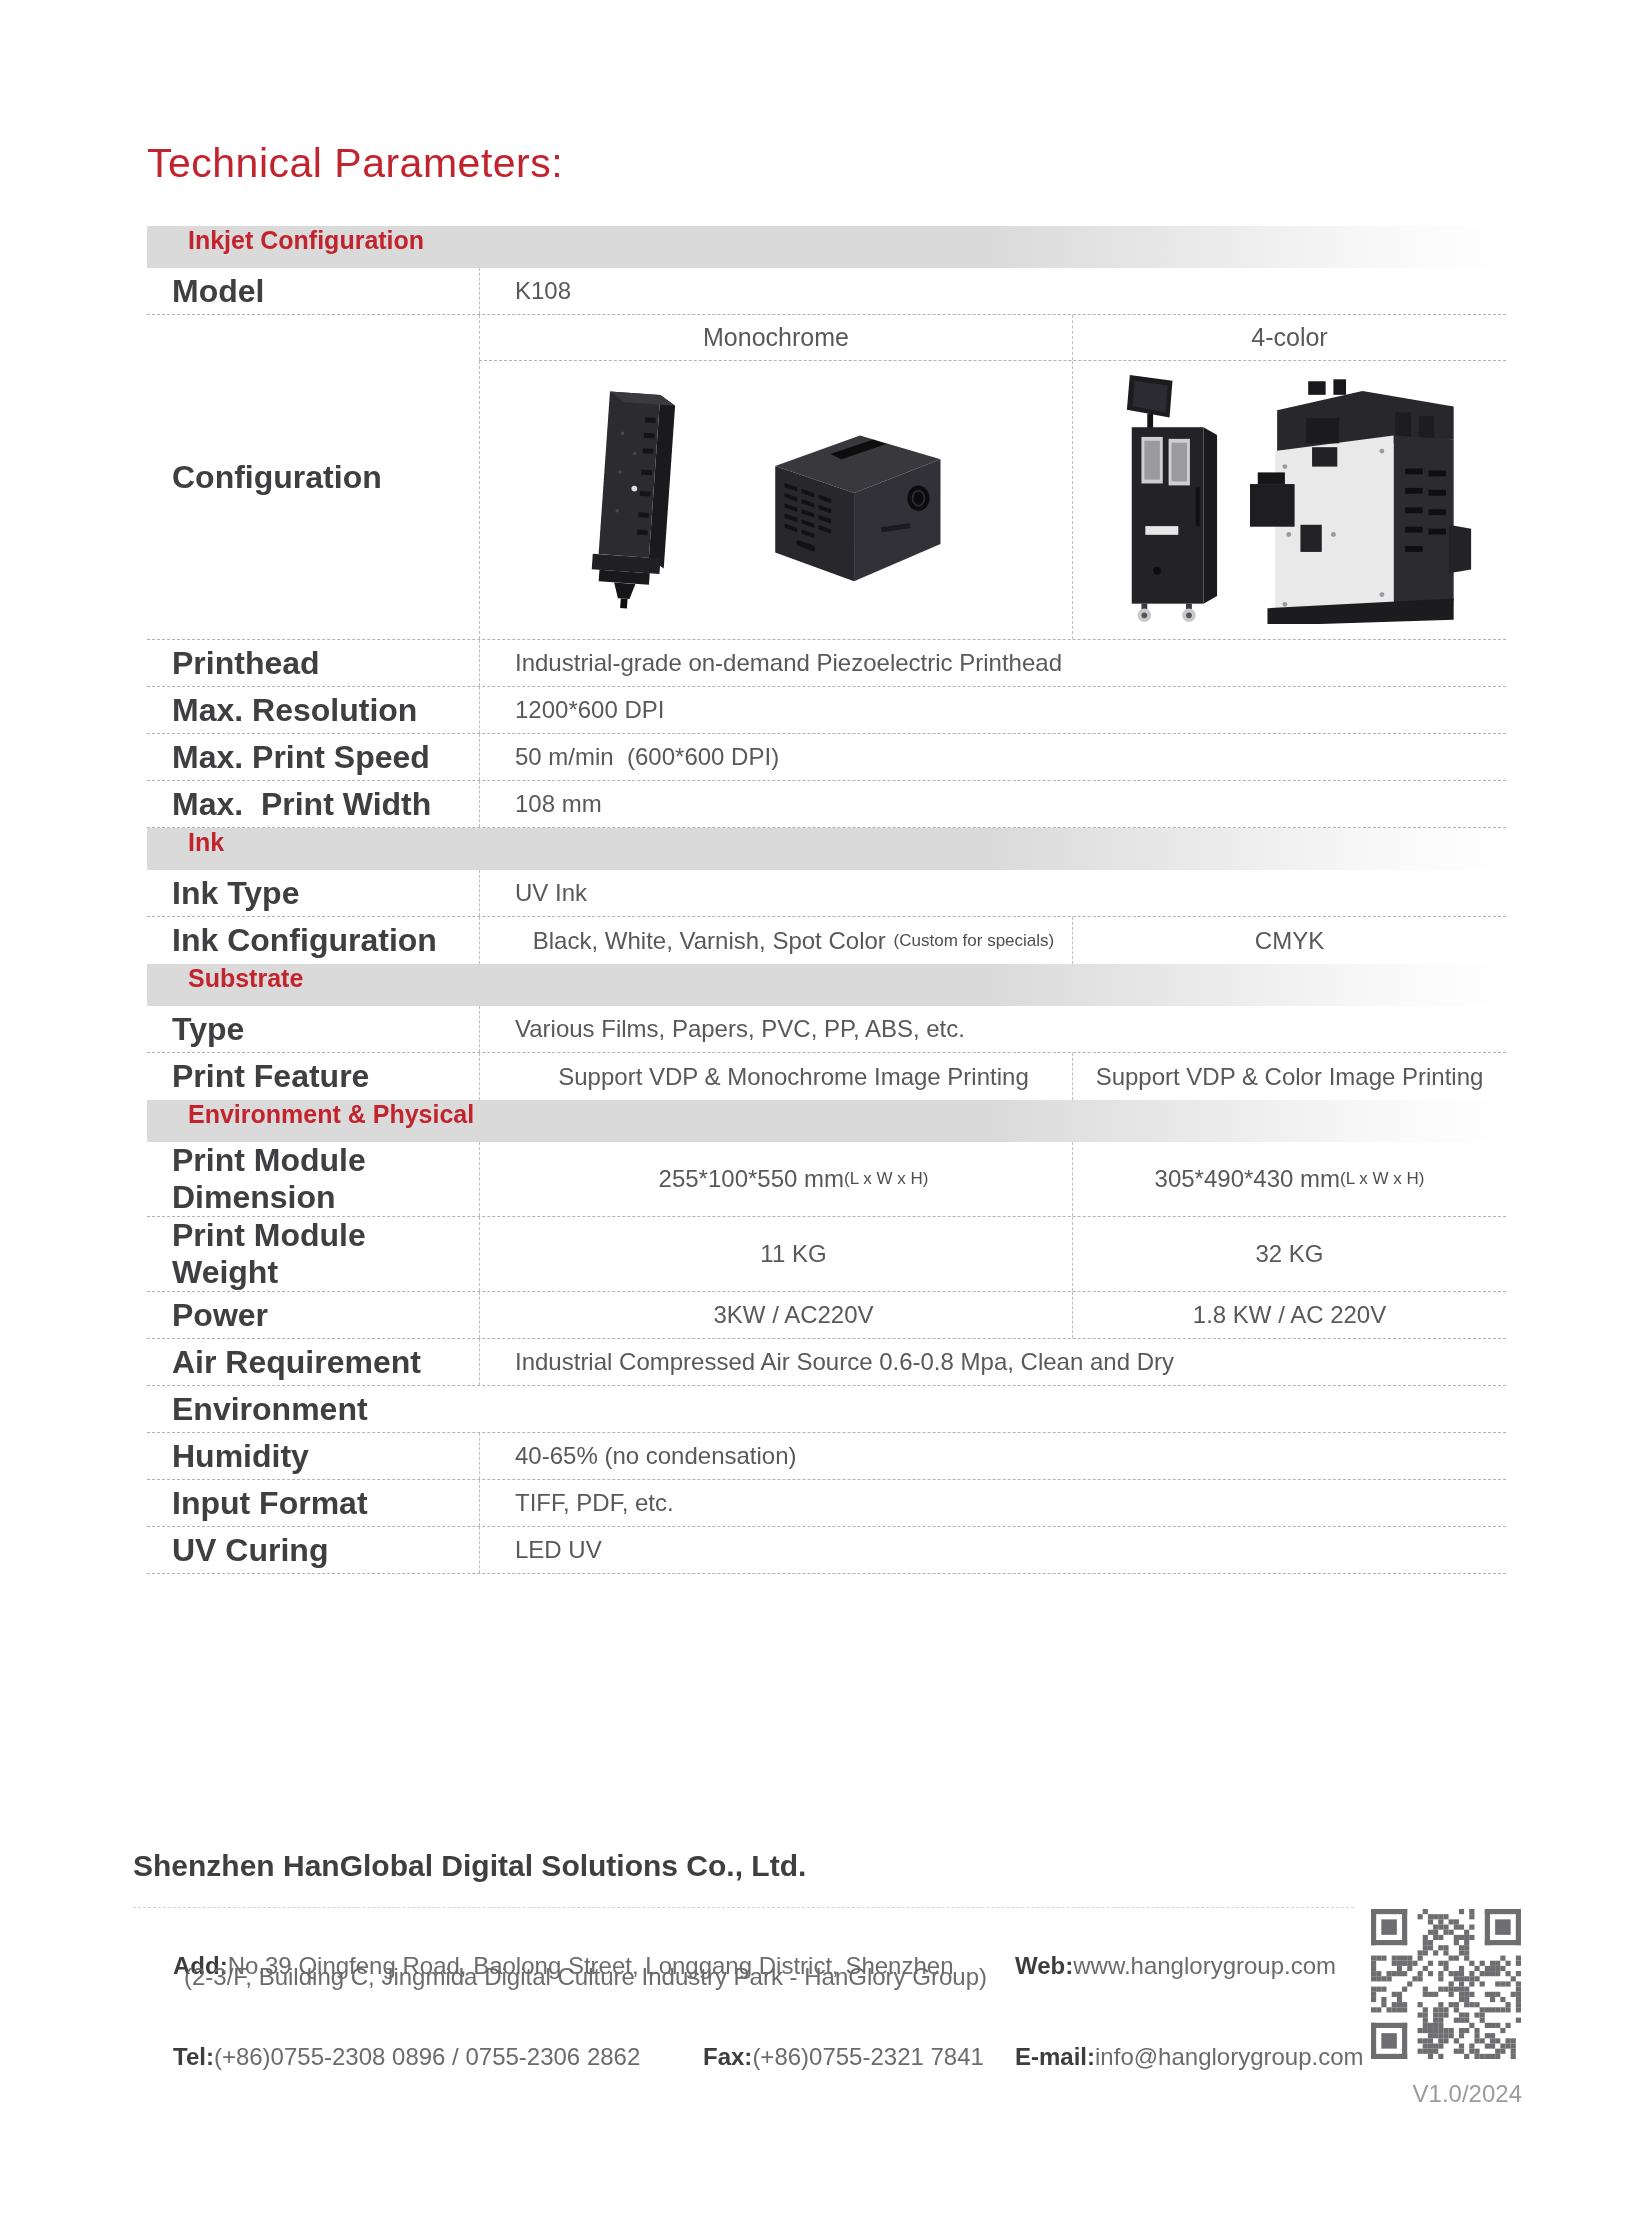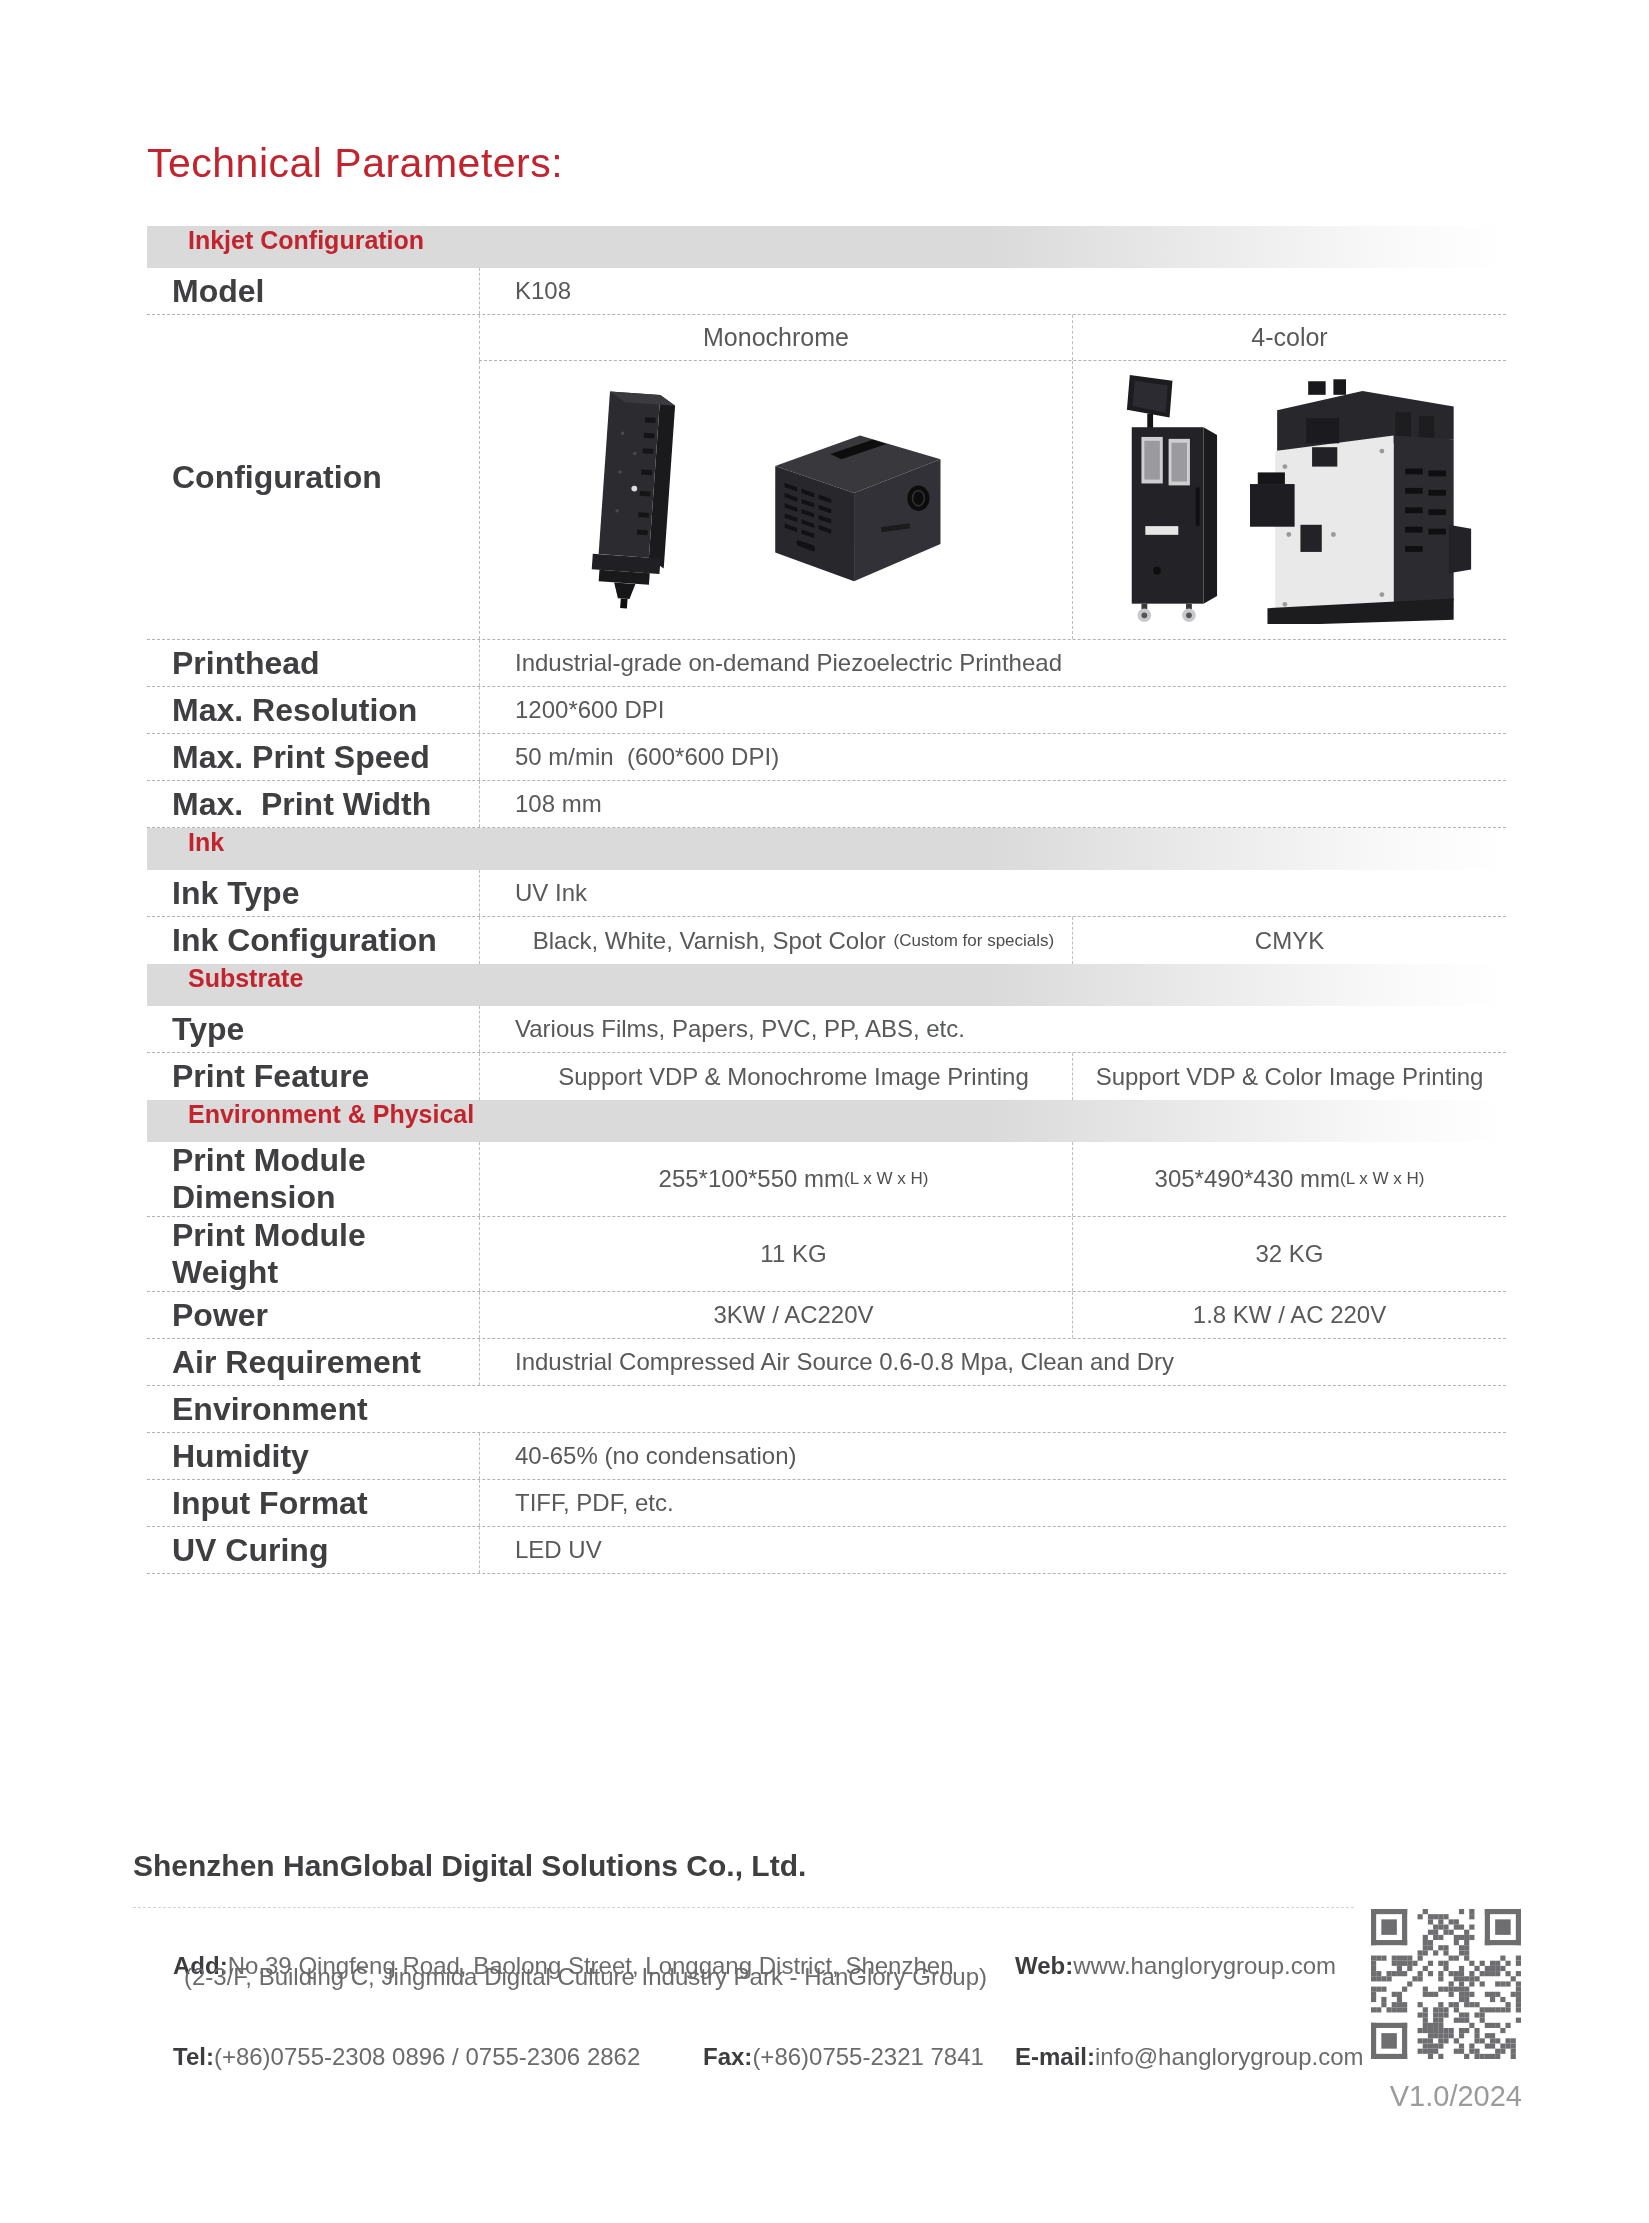--- a/index.html
+++ b/index.html
@@ -45,21 +45,21 @@
   .f-line{position:absolute;font-size:24px;color:#6b6b6d;white-space:pre-wrap;}
   .f-line b{color:#3d3d3f;}
   .f-add{left:0;top:75px;}
   .f-add2{left:51px;top:114px;}
   .f-tel{left:0;top:166px;}
   .f-fax{left:530px;top:166px;}
   .f-web{left:842px;top:75px;}
   .f-email{left:842px;top:166px;}
   .f-disc{position:absolute;left:0;top:208px;width:1232px;font-size:13px;color:#ababab;}
   .f-qr{position:absolute;left:1238px;top:60px;width:150px;height:150px;}
-  .f-ver{position:absolute;right:0;top:231px;font-size:29px;color:#9b9b9b;}
+  .f-ver{position:absolute;right:0;top:231px;font-size:24px;color:#9b9b9b;}
 </style>
 </head>
 <body>
 
 <div>
 
   <h1 class="page-title">Technical Parameters:</h1>
 
   <div class="spec">
 

